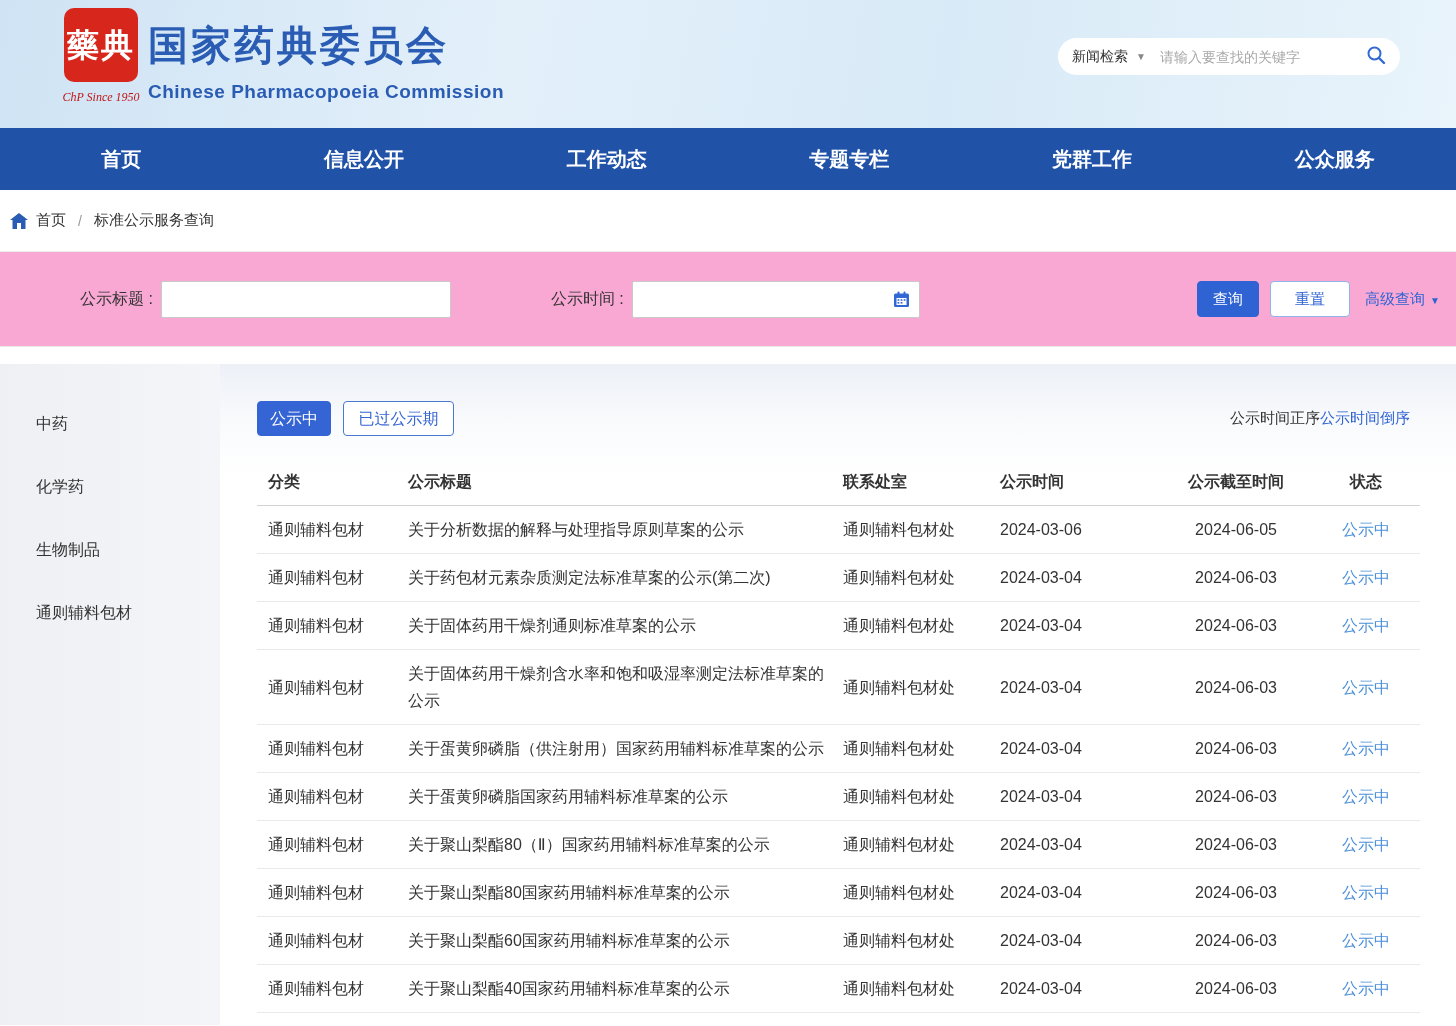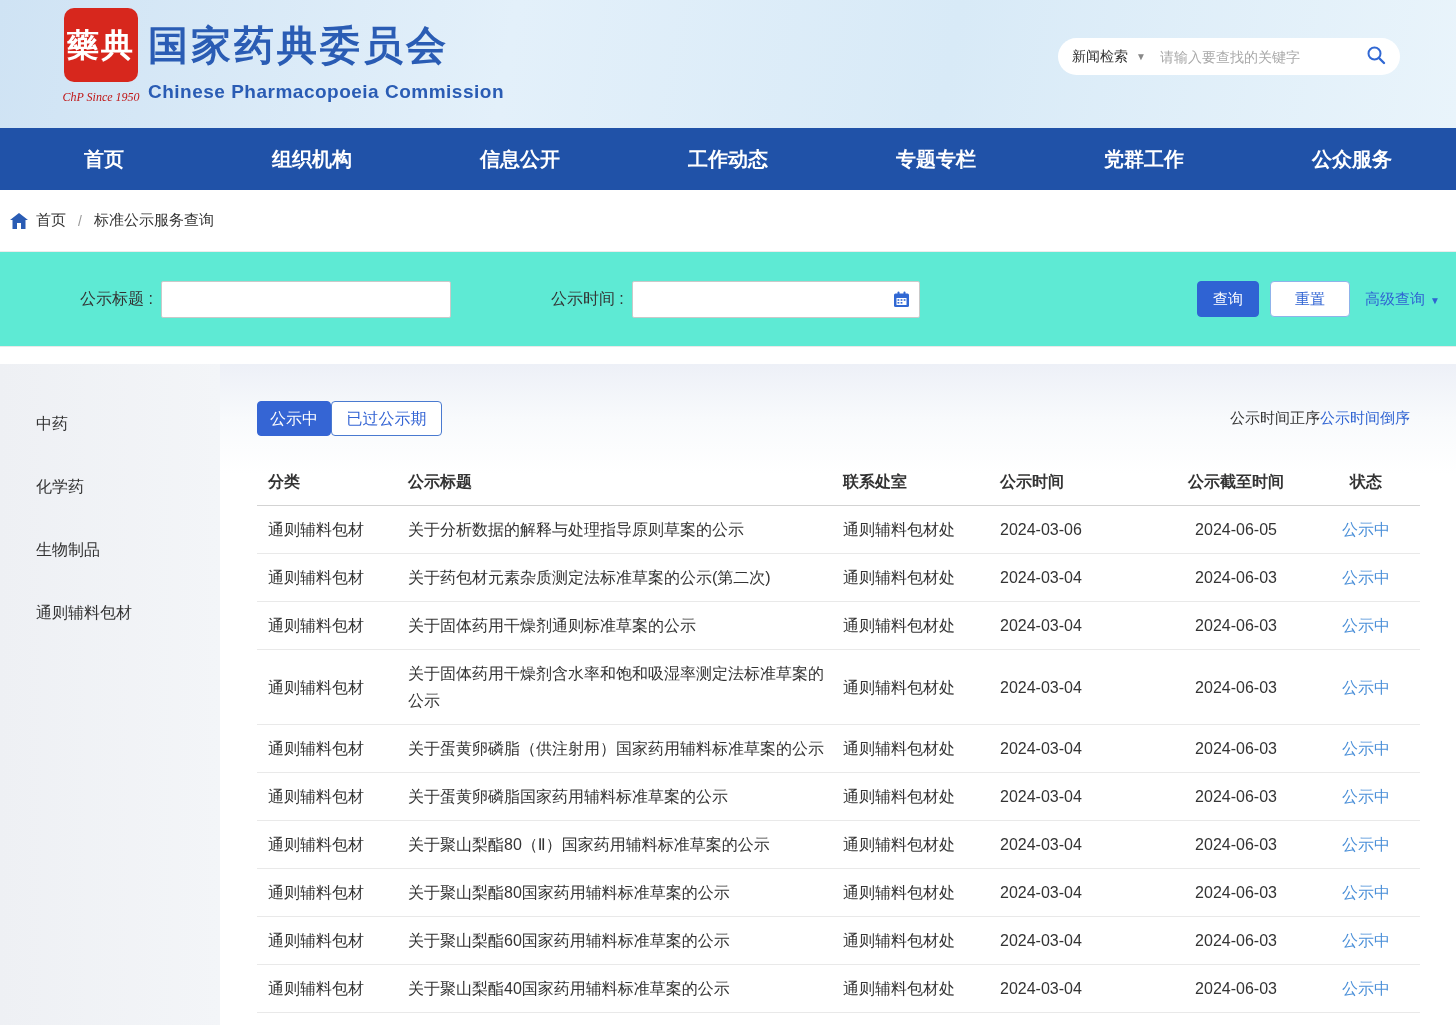--- a/index.html
+++ b/index.html
@@ -34,21 +34,21 @@
 
   
   .breadcrumb { height:62px; display:flex; align-items:center; padding-left:10px;
     border-bottom:1px solid #ececec; background:#fff; }
   .crumb-home-icon { display:flex; margin-right:8px; }
   .crumb-link { font-size:15px; color:#333; cursor:pointer; }
   .crumb-sep { font-size:14px; color:#999; margin:0 12px; }
   .crumb-current { font-size:15px; color:#333; }
 
   
-  .filter-bar { height:95px; display:flex; align-items:center; background:#5eead4;
+  .filter-bar { height:95px; display:flex; align-items:center; background:#f9a8d4;
     border-bottom:1px solid #e9e9e9; padding-right:16px; }
   .filter-label { font-size:16px; color:#333; }
   .lbl-title { margin-left:80px; margin-right:8px; }
   .lbl-time { margin-left:100px; margin-right:8px; }
   .filter-input { width:290px; height:37px; border:1px solid #c9c9c9; border-radius:2px;
     font-size:14px; padding:0 10px; outline:none; }
   .date-wrap { position:relative; width:288px; }
   .date-wrap .filter-input { width:100%; padding-right:34px; }
   .cal-icon { position:absolute; right:10px; top:10px; display:flex; cursor:pointer; }
   .filter-spacer { flex:1; }
@@ -61,21 +61,21 @@
   
   .content { display:flex; height:661px; margin-top:17px; }
   .sidebar { width:220px; background:linear-gradient(90deg,#eef0f4 0%,#f3f5f8 100%); padding-top:28px; }
   .side-item { padding-left:36px; height:63px; line-height:63px; font-size:16px; color:#333; cursor:pointer; }
   .main-panel { flex:1; padding:0 36px 0 37px;
     background:linear-gradient(180deg,#edf0f7 0px,#f8fafc 55px,#ffffff 110px); }
 
   .tabs-row { margin-top:37px; display:flex; align-items:center; }
   .tab { height:35px; line-height:33px; font-size:16px; border-radius:4px; text-align:center; cursor:pointer; }
   .tab-active { width:74px; background:#3565d4; border:1px solid #3565d4; color:#fff; }
-  .tab-inactive { width:111px; background:#fff; border:1px solid #4a7ad0; color:#3565d4; }
+  .tab-inactive { width:111px; background:#fff; border:1px solid #4a7ad0; color:#3565d4; margin-left:12px; }
   .tabs-spacer { flex:1; }
   .sort-link { font-size:15px; cursor:pointer; }
   .sort-asc { color:#333; }
   .sort-desc { color:#2f63d2; margin-right:10px; }
 
   
   .notice-table { margin-top:22px; }
   .t-row { display:flex; align-items:center; border-bottom:1px solid #e9e9e9; min-height:46px; }
   .t-head { font-weight:bold; border-bottom:1px solid #d3d3d3; min-height:48px; }
   .t-head .t-cell { font-size:16px; color:#333; }
@@ -110,21 +110,20 @@
             <circle cx="8.5" cy="8.5" r="6" fill="none" stroke="#3168d3" stroke-width="2"></circle>
             <line x1="13" y1="13" x2="18" y2="18" stroke="#3168d3" stroke-width="2.4" stroke-linecap="round"></line>
           </svg>
       </span>
     </button>
   </div>
 </header>
 
 <nav class="main-nav" id="main-nav">
     <div class="nav-item">首页</div>
-    <div class="nav-item">组织机构</div>
     <div class="nav-item">信息公开</div>
     <div class="nav-item">工作动态</div>
     <div class="nav-item">专题专栏</div>
     <div class="nav-item">党群工作</div>
     <div class="nav-item">公众服务</div>
   </nav>
 
 <div class="breadcrumb">
   <span class="crumb-home-icon">
     <svg width="18" height="16" viewBox="0 0 18 16">

